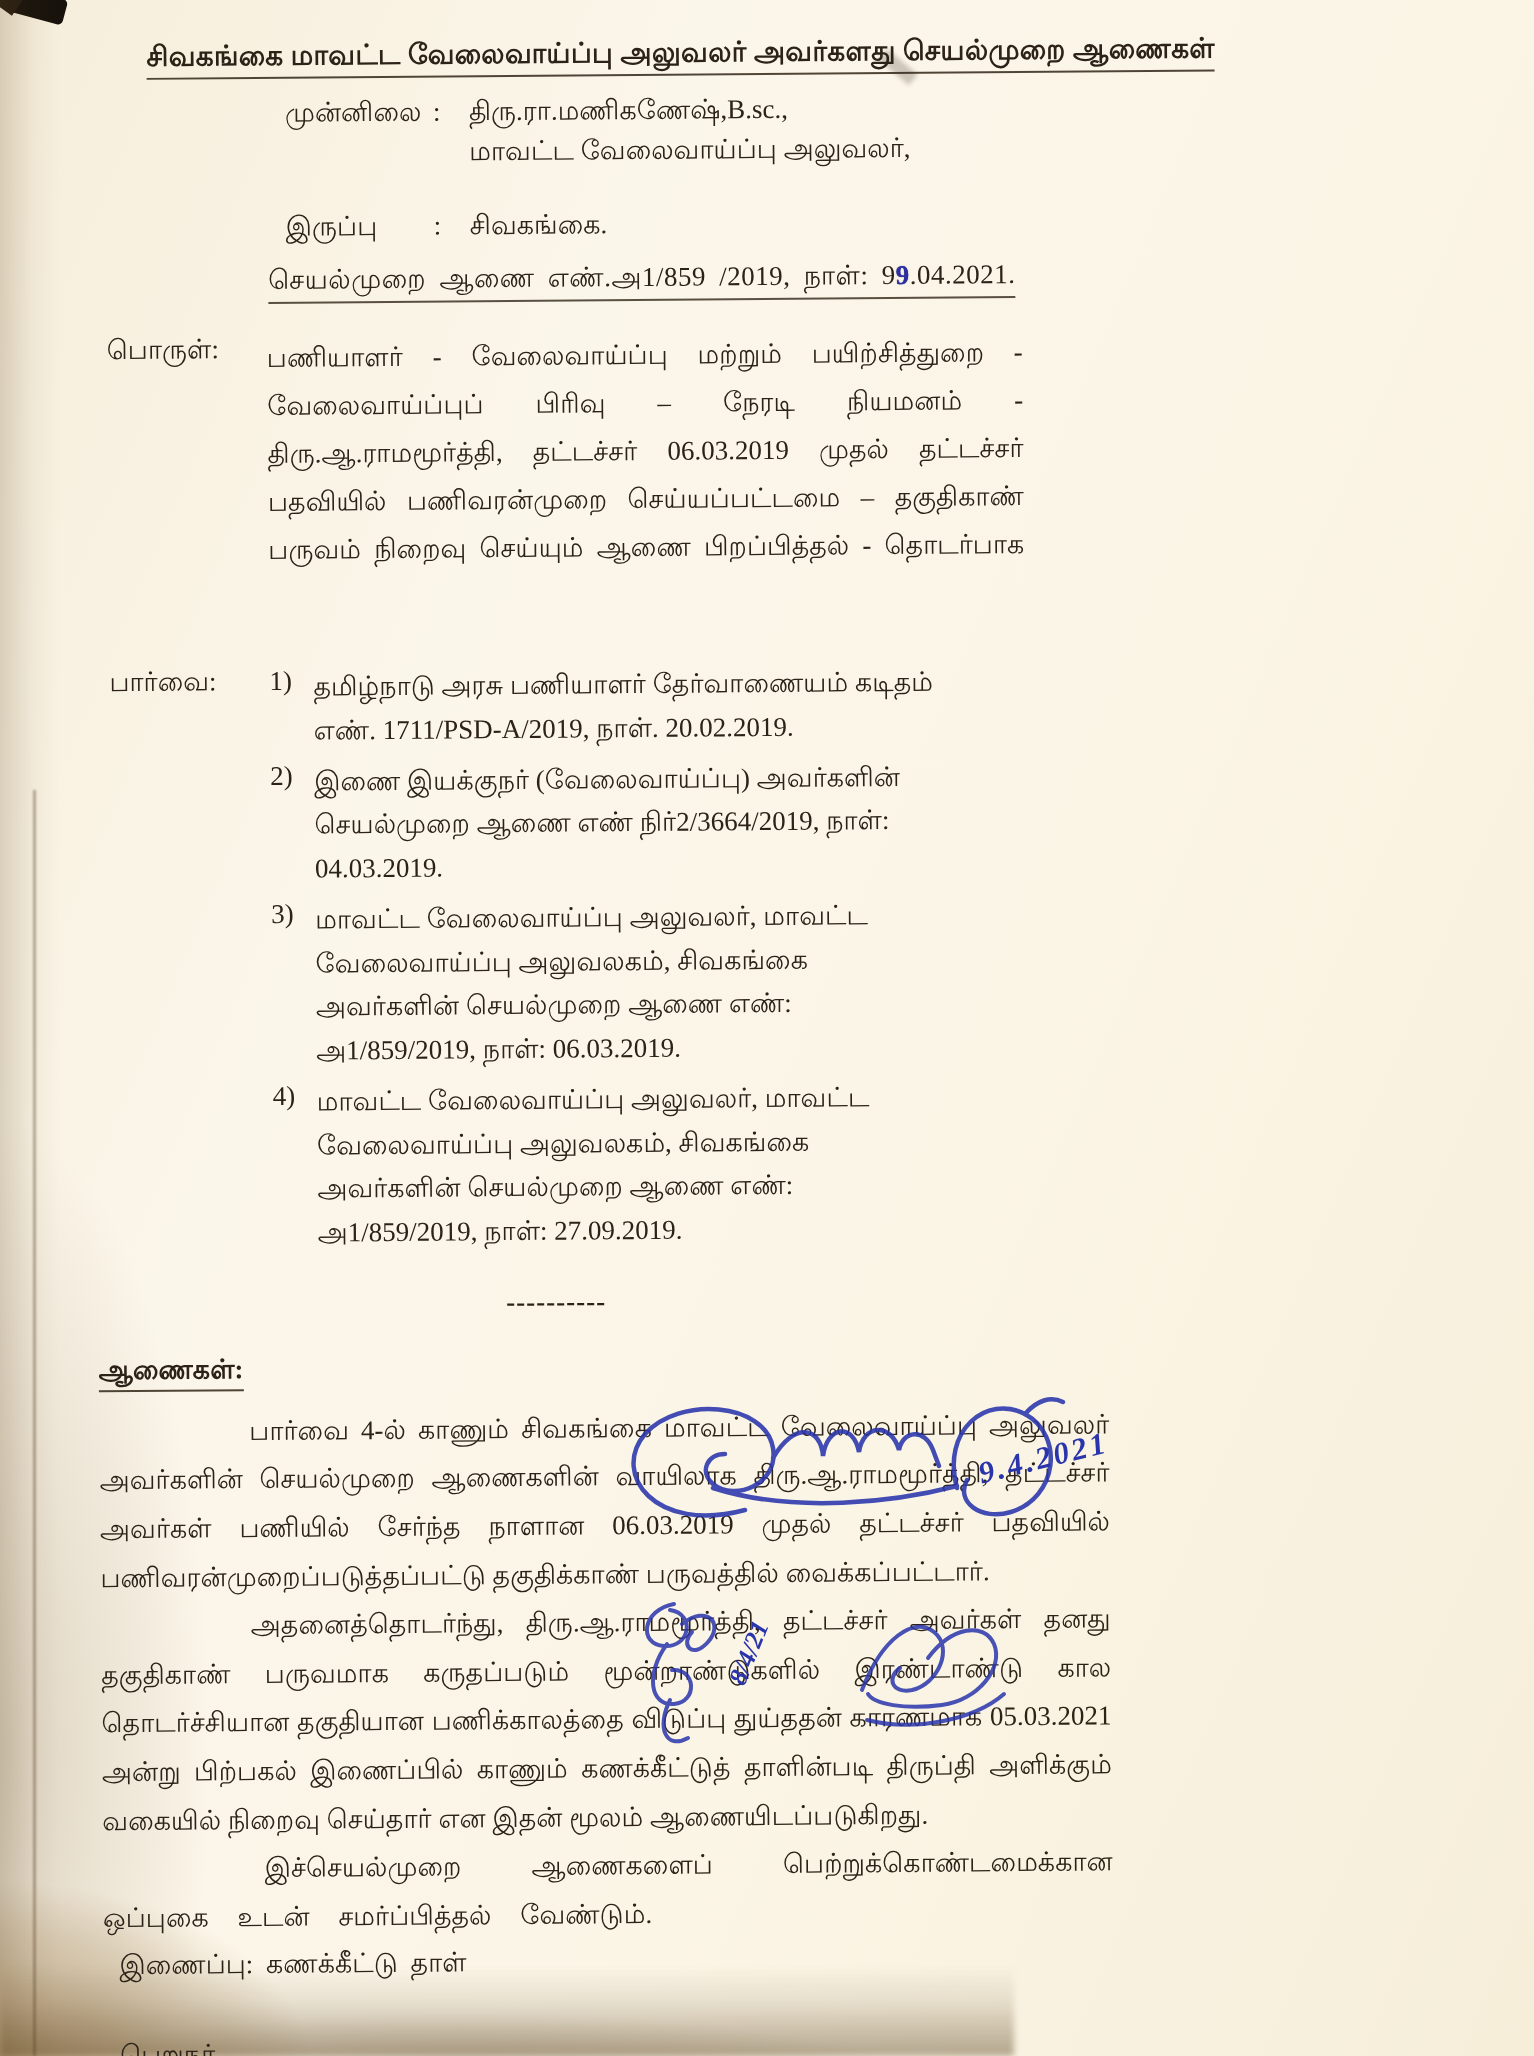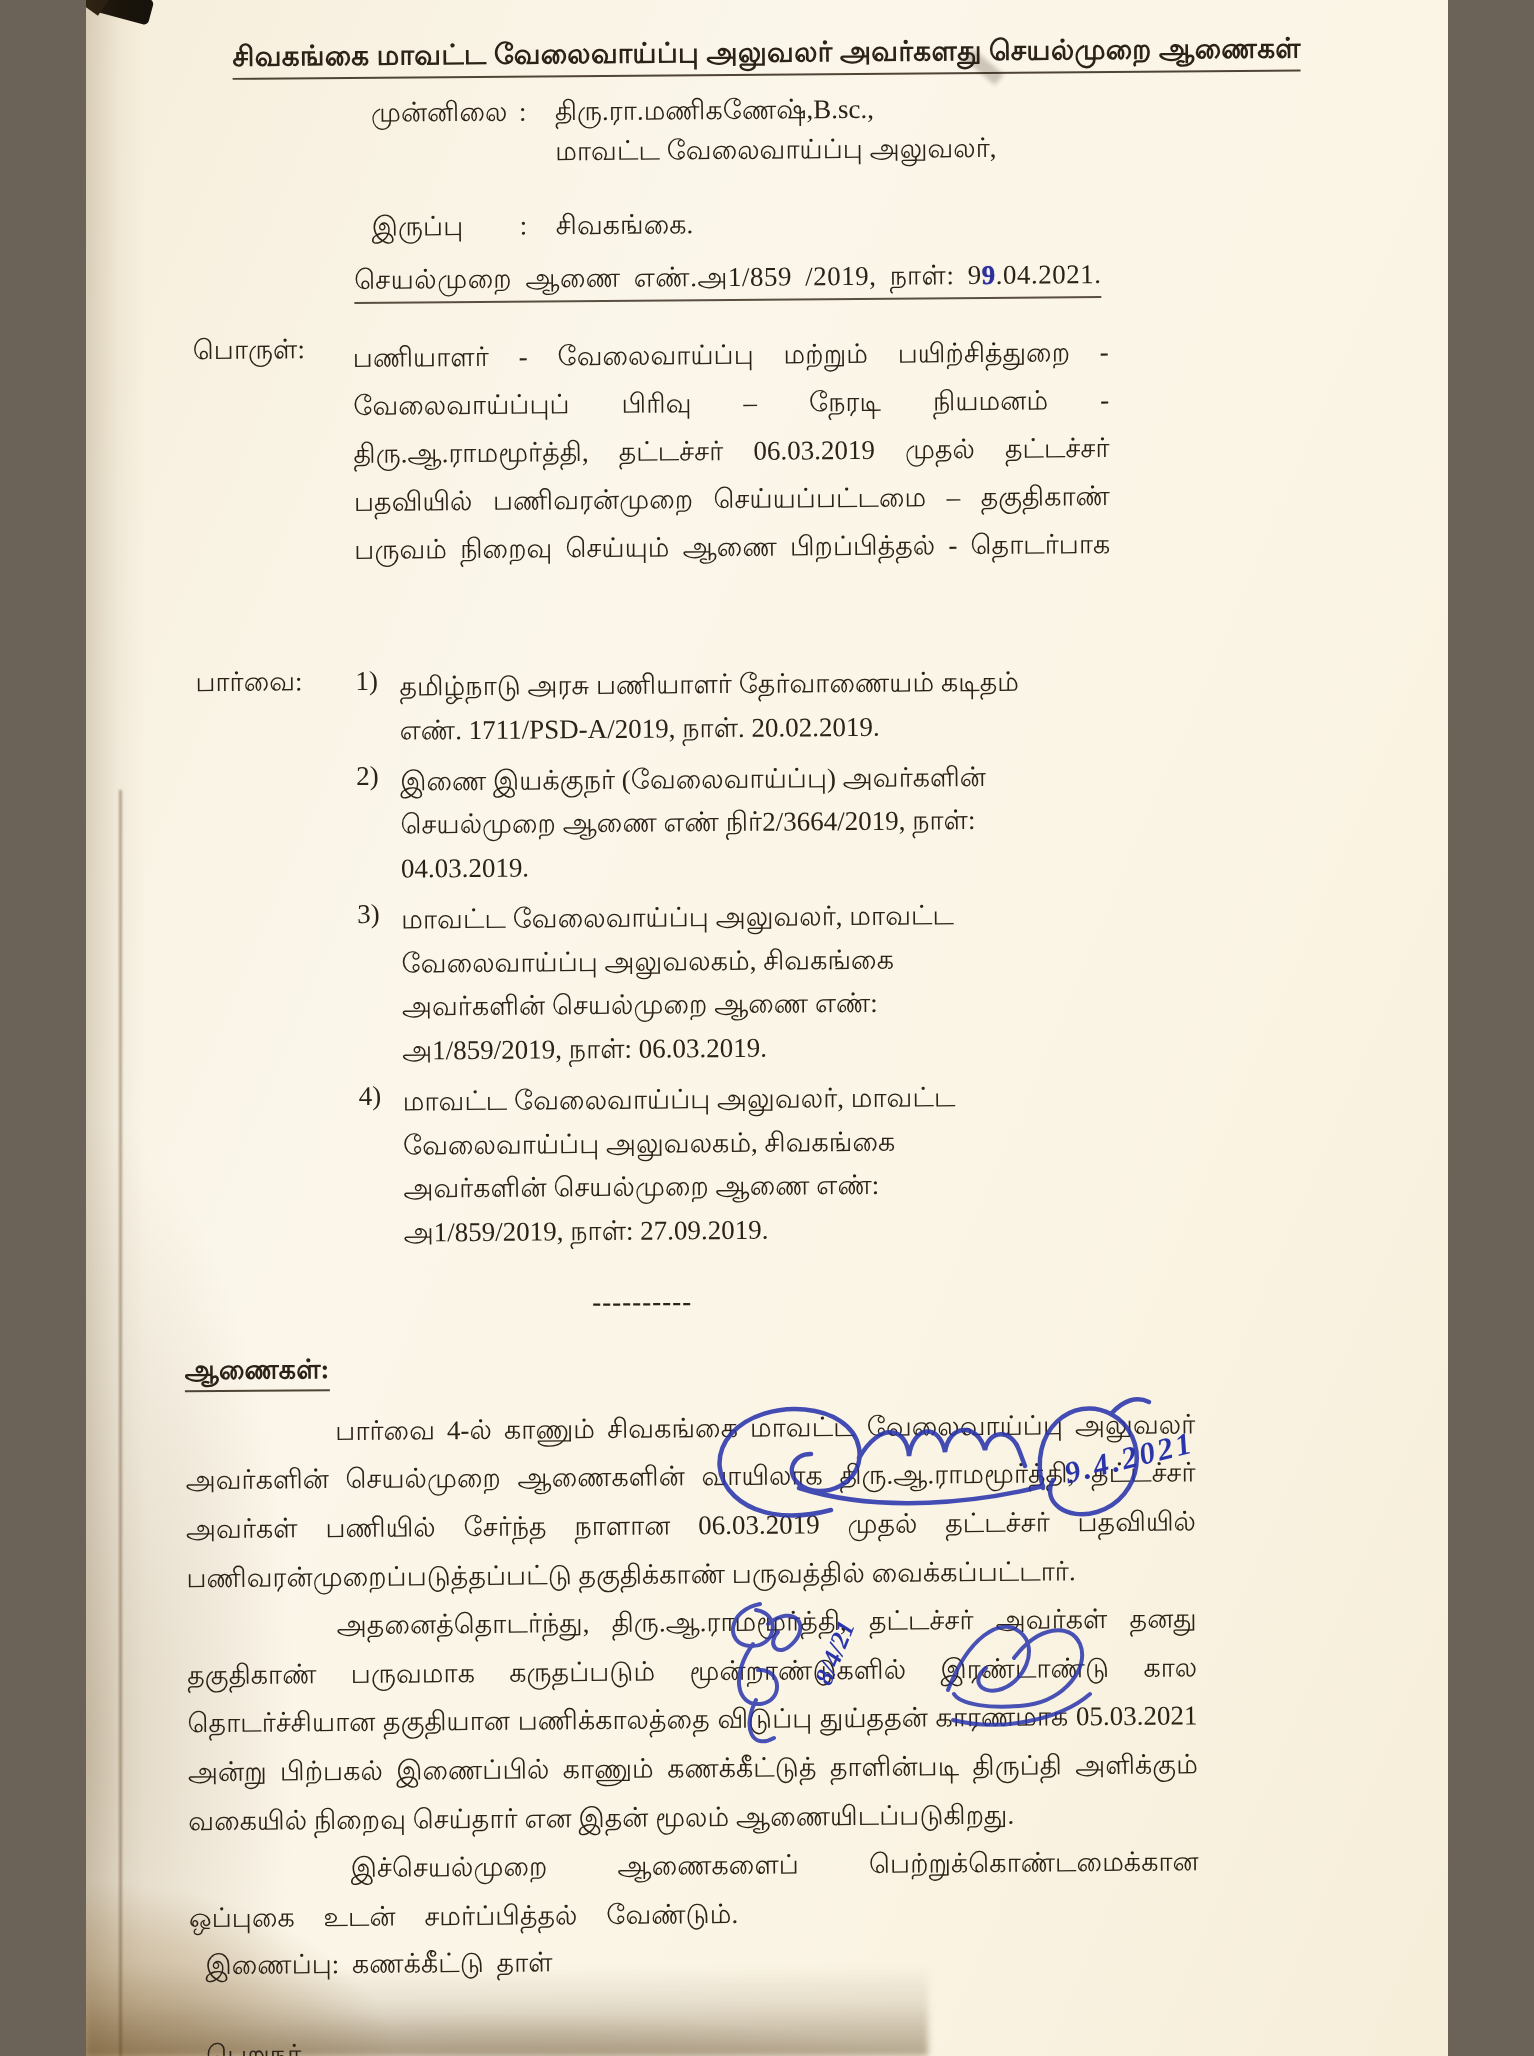--- a/index.html
+++ b/index.html
@@ -1,18 +1,18 @@
 <!DOCTYPE html>
 <html><head>
 <meta charset="utf-8">
 <style>
   html,body{margin:0;padding:0;background:#6b6258;}
   .page{
     position:relative;
-    width:1362px;height:2056px;
+    width:1534px;height:2056px;
     margin:0 auto;
     overflow:hidden;
     background:
       radial-gradient(ellipse 420px 260px at 0% 101%, rgba(128,88,30,0.55), rgba(128,88,30,0.18) 55%, transparent 75%),
       radial-gradient(ellipse 700px 120px at 30% 102%, rgba(105,78,40,0.35), transparent 70%),
       radial-gradient(ellipse 300px 900px at 0% 85%, rgba(110,80,38,0.22), transparent 70%),
       linear-gradient(113deg,#f6eedb 0%,#fbf6ea 30%,#fbf5e6 62%,#f6eed9 100%);
     font-family:"Liberation Serif","DejaVu Serif",serif;
     color:#2c2217;
   }

